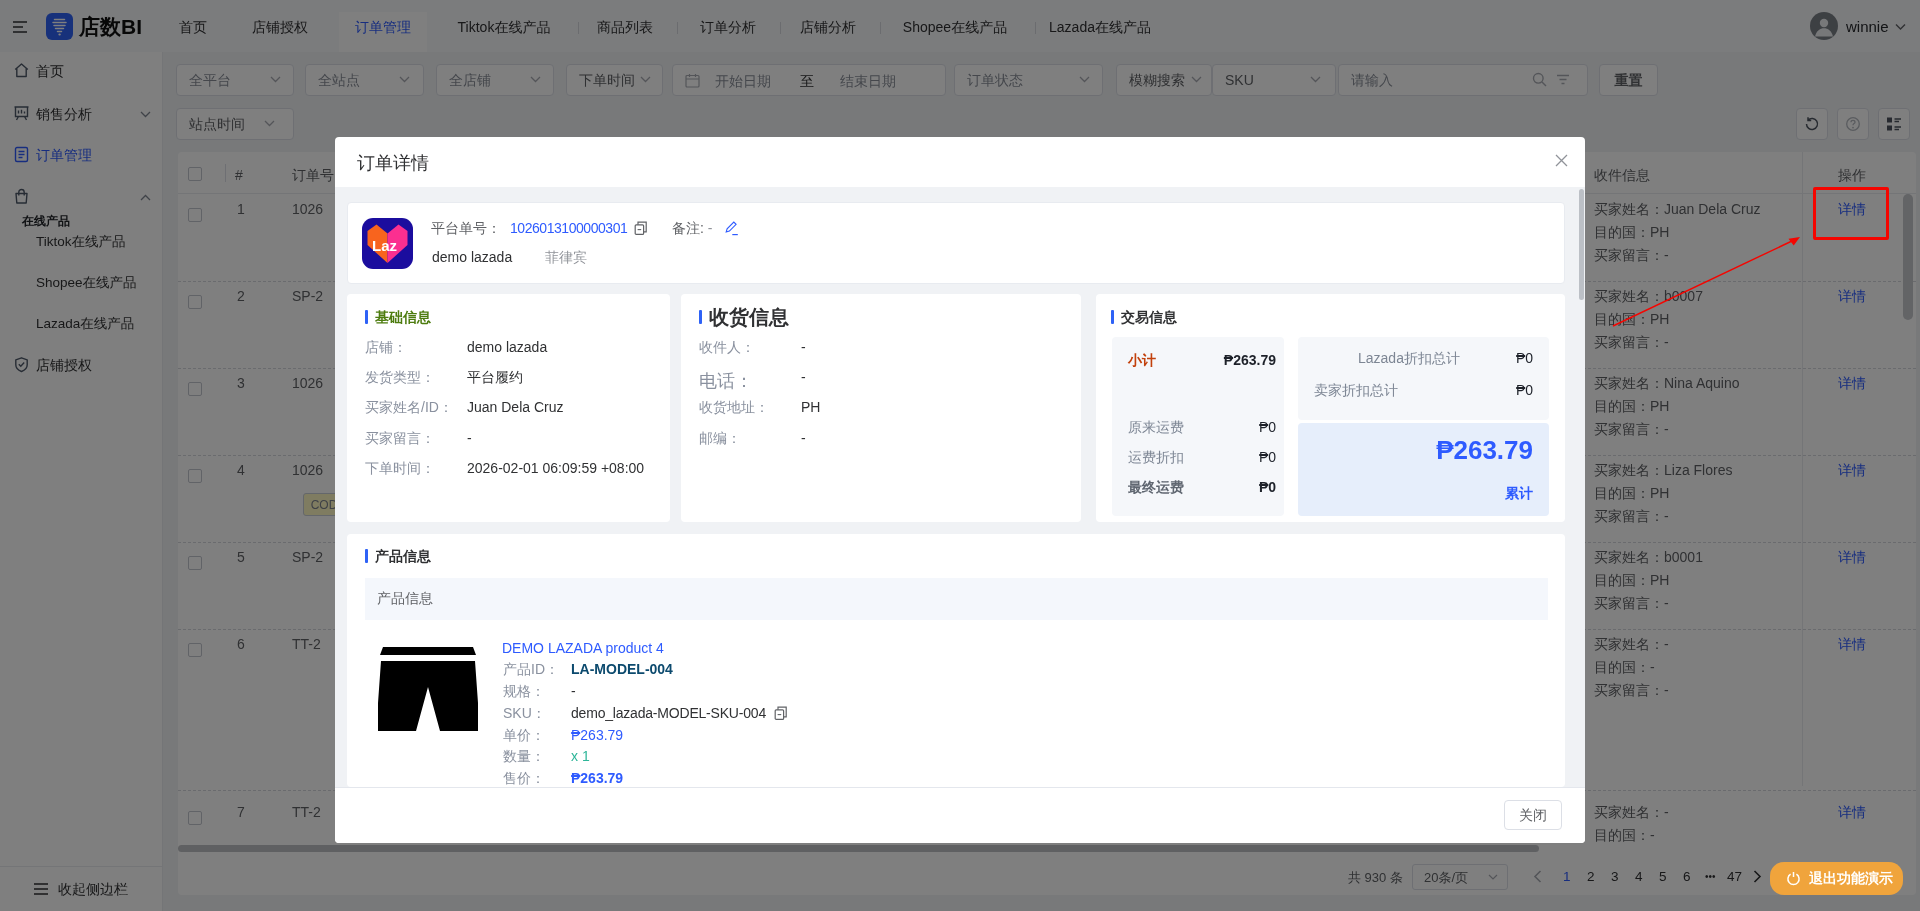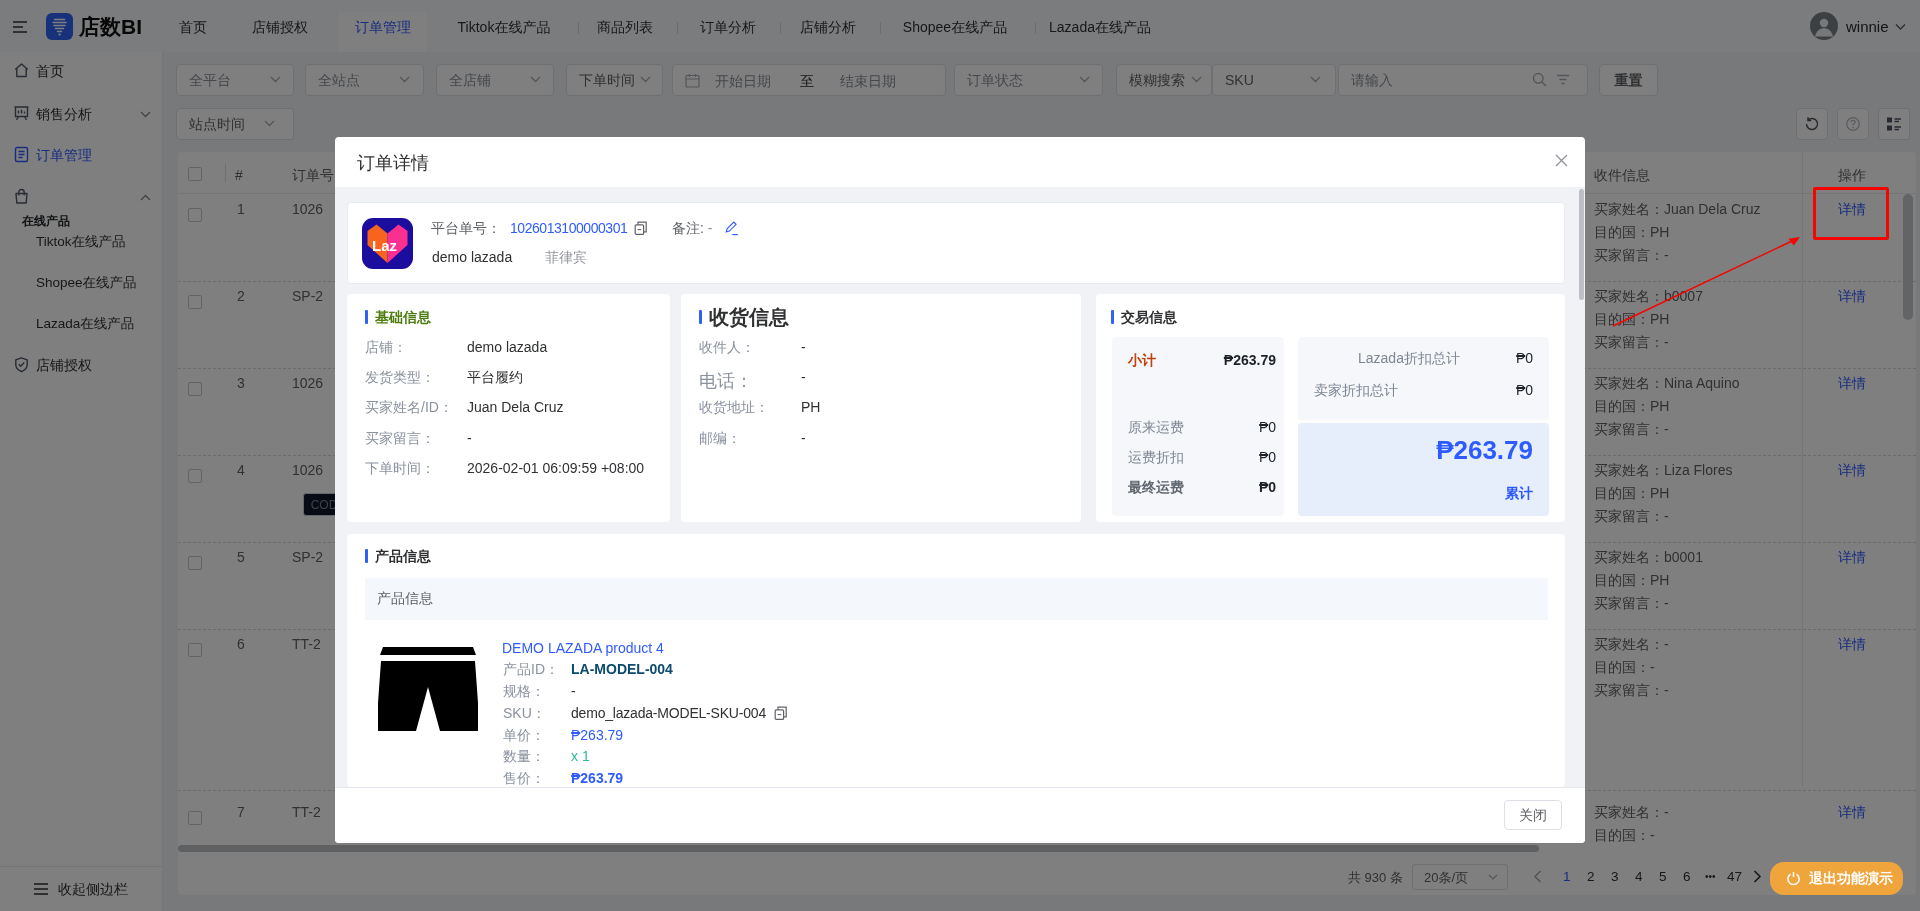--- a/index.html
+++ b/index.html
@@ -217,21 +217,21 @@
 <div class="row" style="left:292px;top:804px;font-size:14px;color:#606266;">TT-2</div>
 <div class="row" style="left:1594px;top:804px;font-size:14px;color:#606266;">买家姓名：-</div>
 <div class="row" style="left:1594px;top:827px;font-size:14px;color:#606266;">目的国：-</div>
 <div class="row" style="left:1838px;top:804px;font-size:14px;color:#2e5bff;">详情</div>
 <div class="a" style="left:178px;top:281px;width:1738px;height:0;border-top:1px dashed #d4d7dd;"></div>
 <div class="a" style="left:178px;top:368px;width:1738px;height:0;border-top:1px dashed #d4d7dd;"></div>
 <div class="a" style="left:178px;top:455px;width:1738px;height:0;border-top:1px dashed #d4d7dd;"></div>
 <div class="a" style="left:178px;top:542px;width:1738px;height:0;border-top:1px dashed #d4d7dd;"></div>
 <div class="a" style="left:178px;top:629px;width:1738px;height:0;border-top:1px dashed #d4d7dd;"></div>
 <div class="a" style="left:178px;top:790px;width:1738px;height:0;border-top:1px dashed #d4d7dd;"></div>
-<div class="a" style="left:303px;top:493px;width:42px;height:23px;border:1px solid #c9ced6;border-radius:3px;background:#0f172a;color:#7d828c;font-size:12px;line-height:22px;text-align:center;">COD</div>
+<div class="a" style="left:303px;top:493px;width:42px;height:23px;border:1px solid #c9ced6;border-radius:3px;background:#fef9c3;color:#7d828c;font-size:12px;line-height:22px;text-align:center;">COD</div>
 <div class="a" style="left:178px;top:845px;width:1361px;height:7px;background:#bfc1c5;border-radius:4px;"></div>
 <div class="a" style="left:1903px;top:194px;width:10px;height:126px;background:#c6c8cc;border-radius:5px;"></div>
 <div class="row" style="left:1348px;top:869px;font-size:13px;color:#606266;">共 930 条</div>
 <div class="a" style="left:1412px;top:864px;width:96px;height:26px;background:#fff;border:1px solid #dcdfe6;border-radius:3px;"></div>
 <div class="row" style="left:1424px;top:869px;font-size:13px;color:#606266;">20条/页</div>
 <svg class="a" style="left:1488px;top:874px" width="10" height="6" viewBox="0 0 10 6">
       <path d="M1 1l4 4 4-4" stroke="#a8abb2" stroke-width="1.2" fill="none"></path>
     </svg>
 <svg class="a" style="left:1533px;top:870px" width="9" height="13" viewBox="0 0 9 13">
       <path d="M7.5 1L2 6.5 7.5 12" stroke="#a8abb2" stroke-width="1.6" fill="none"></path>

